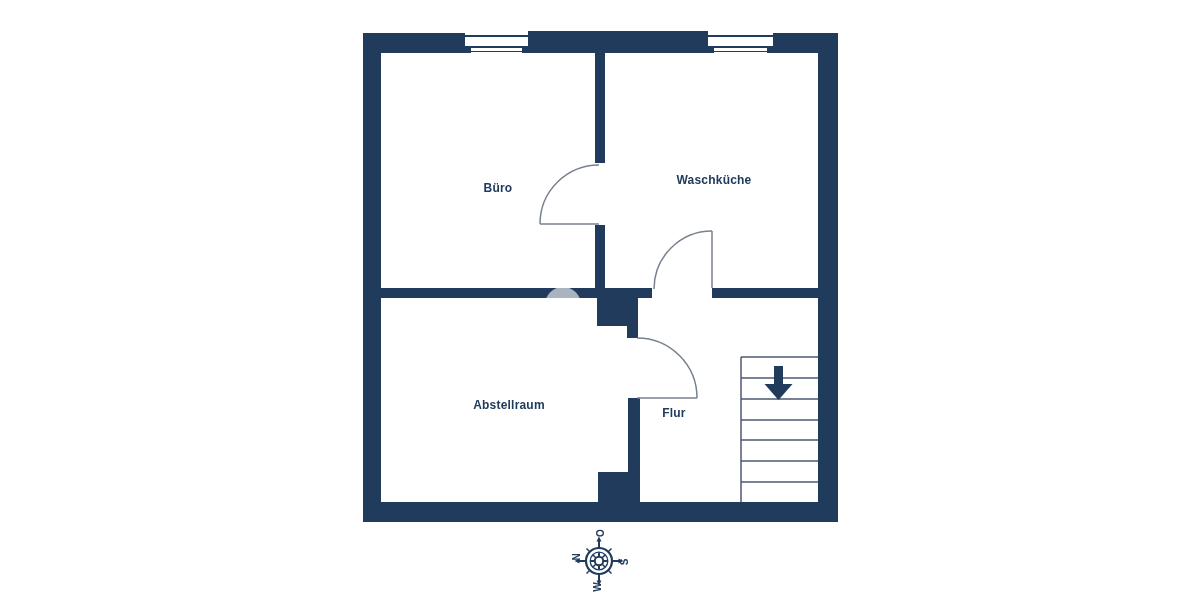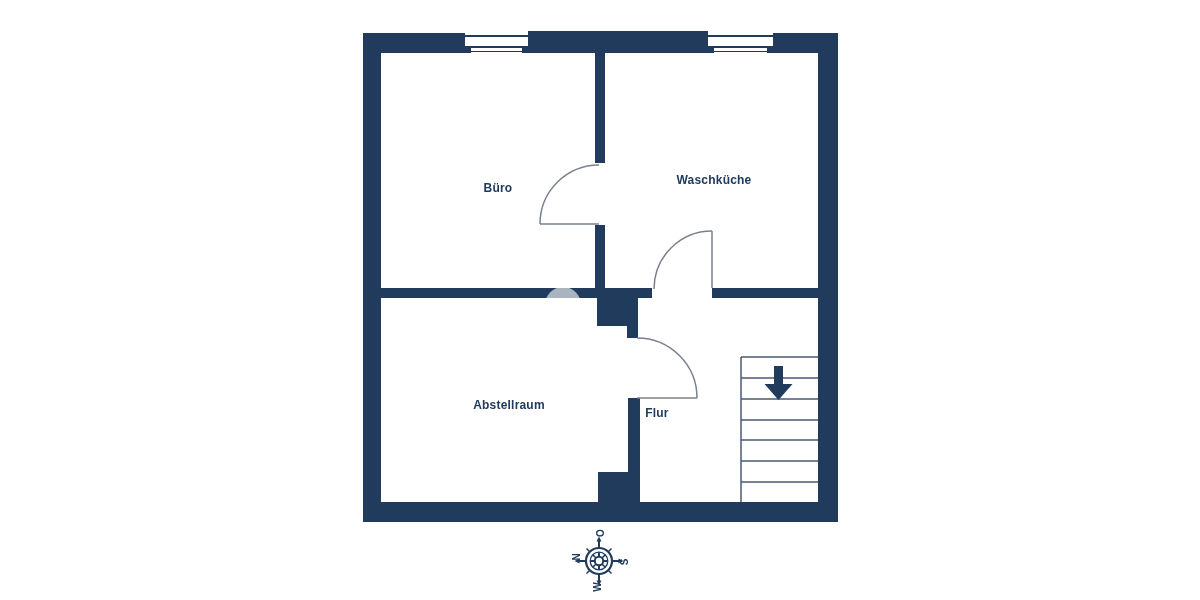--- a/index.html
+++ b/index.html
@@ -121,21 +121,21 @@
       <path d="M 593 555 L 595.8 557.8" stroke-width="1.6"></path>
       <path d="M 605 555 L 602.2 557.8" stroke-width="1.6"></path>
       <path d="M 593 567 L 595.8 564.2" stroke-width="1.6"></path>
       <path d="M 605 567 L 602.2 564.2" stroke-width="1.6"></path>
     </g>
   </svg>
 
   <div class="room-label" style="left:498px;top:188px;">Büro</div>
   <div class="room-label" style="left:714px;top:180px;">Waschküche</div>
   <div class="room-label" style="left:509px;top:405px;">Abstellraum</div>
-  <div class="room-label" style="left:657px;top:413px;">Flur</div>
+  <div class="room-label" style="left:674px;top:413px;">Flur</div>
 
   <div class="wm-dome"></div>
   <div class="wm-text">MED</div>
 
   <div class="compass-letter" style="left:600px;top:533px;">O</div>
   <div class="compass-letter" style="left:576px;top:557px;">N</div>
   <div class="compass-letter" style="left:624px;top:562px;">S</div>
   <div class="compass-letter" style="left:597px;top:587px;">W</div>
 
 </div>

